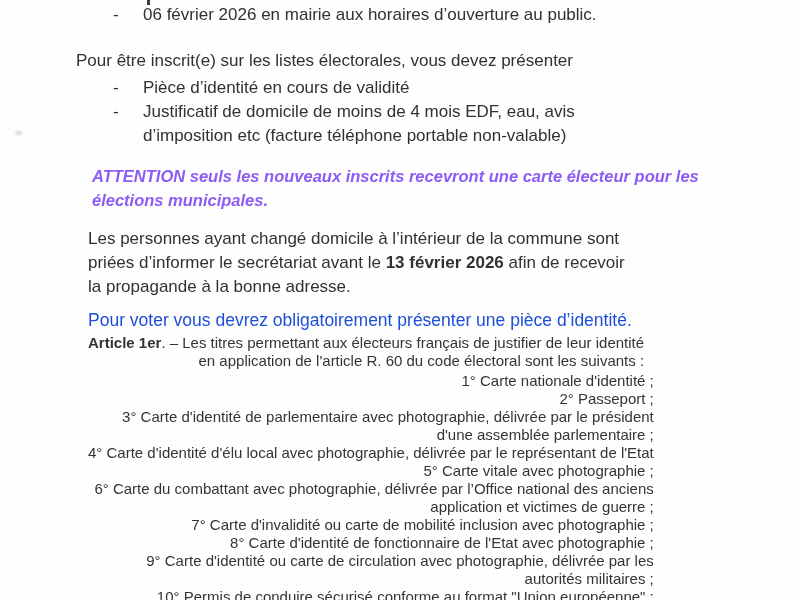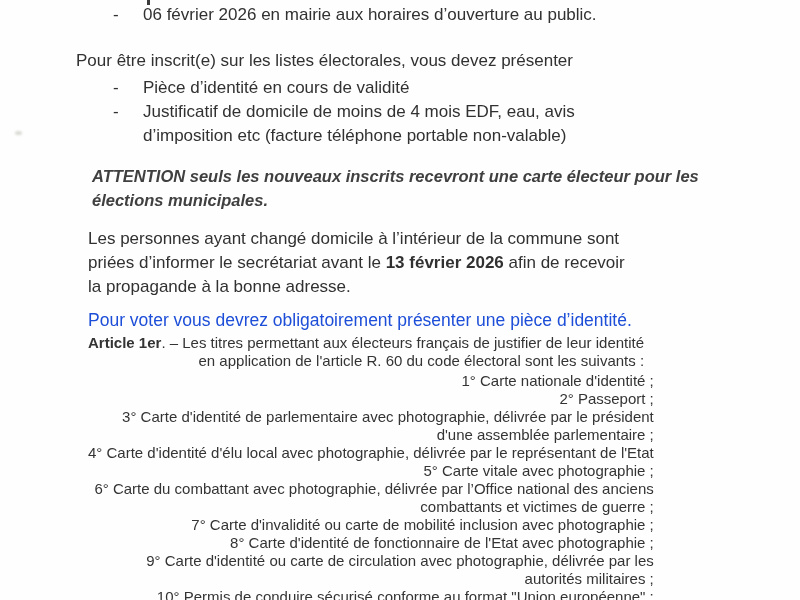--- a/index.html
+++ b/index.html
@@ -24,21 +24,21 @@
     position:absolute; left:15px; top:131px; width:7px; height:4px;
     background:#d9d9d4; border-radius:50%; filter:blur(1px);
   }
 
   .body-text { font-size:17px; line-height:24px; }
   .bullet-row { position:relative; padding-left:51px; }
   .bullet-row .dash { position:absolute; left:21px; top:0; }
 
   .attention-text {
     font-size:16.5px; line-height:24px;
-    font-weight:bold; font-style:italic; color:#404040;
+    font-weight:bold; font-style:italic; color:#8b5cf6;
   }
 
   .bold-underline { font-weight:bold; }
 
   .red-heading { font-size:17.5px; line-height:24px; color:#1d4ed8; }
 
   .article-text { font-size:15px; line-height:18px; color:#343434;text-align:right; }
   .article-label { font-weight:bold; }
 </style>
 </head>
@@ -105,21 +105,21 @@
         <div class="line">d'une assemblée parlementaire ;</div>
       </div>
       <div class="list-item">
         <div class="line">4° Carte d'identité d'élu local avec photographie, délivrée par le représentant de l'Etat</div>
       </div>
       <div class="list-item">
         <div class="line">5° Carte vitale avec photographie ;</div>
       </div>
       <div class="list-item">
         <div class="line">6° Carte du combattant avec photographie, délivrée par l’Office national des anciens</div>
-        <div class="line">combattants et victimes de guerre ;</div>
+        <div class="line">application et victimes de guerre ;</div>
       </div>
       <div class="list-item">
         <div class="line">7° Carte d'invalidité ou carte de mobilité inclusion avec photographie ;</div>
       </div>
       <div class="list-item">
         <div class="line">8° Carte d'identité de fonctionnaire de l'Etat avec photographie ;</div>
       </div>
       <div class="list-item">
         <div class="line">9° Carte d'identité ou carte de circulation avec photographie, délivrée par les</div>
         <div class="line">autorités militaires ;</div>

